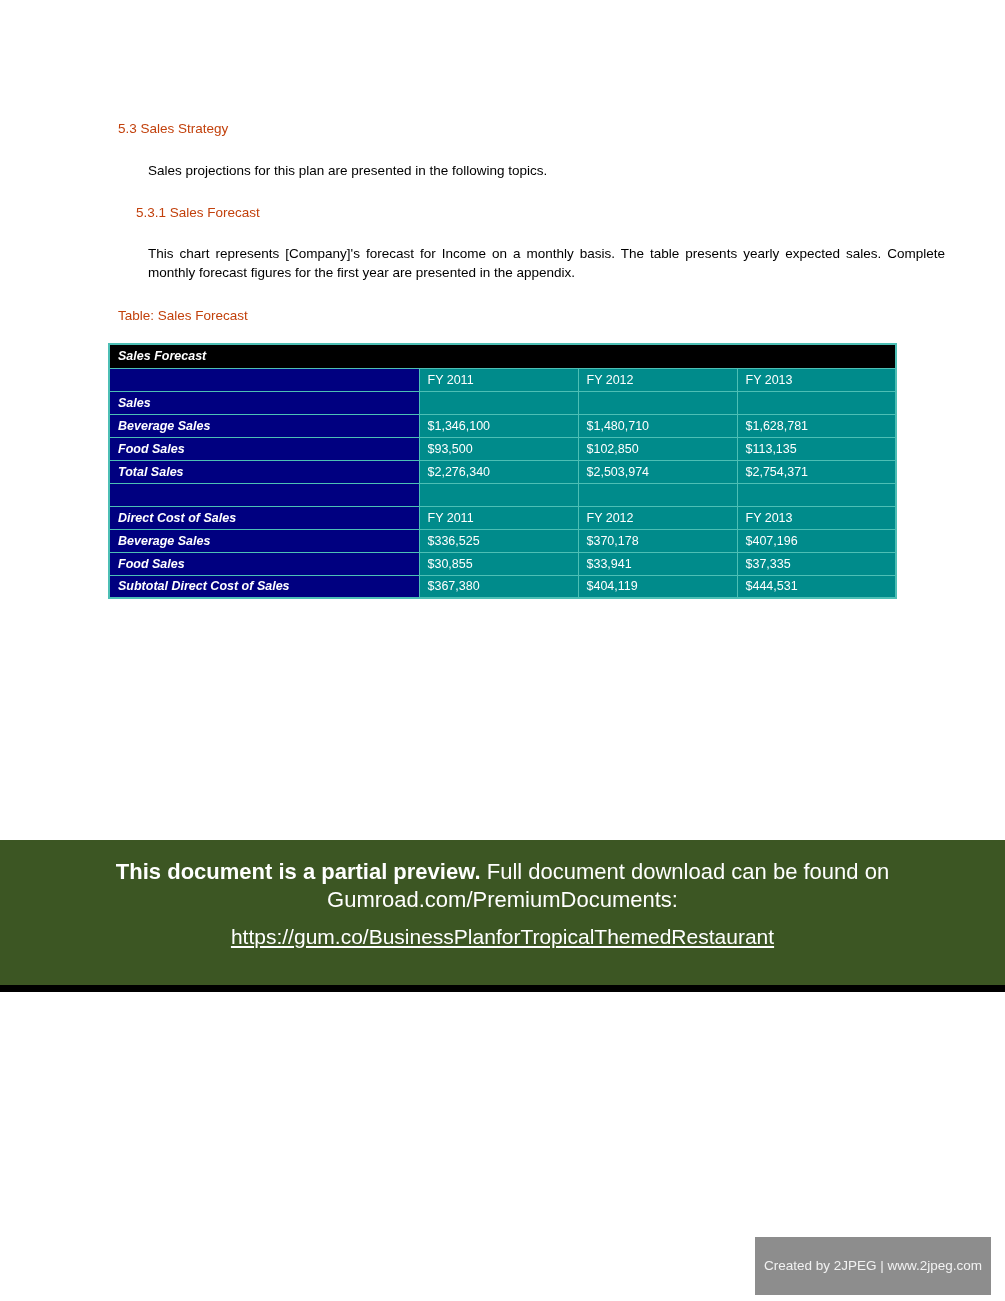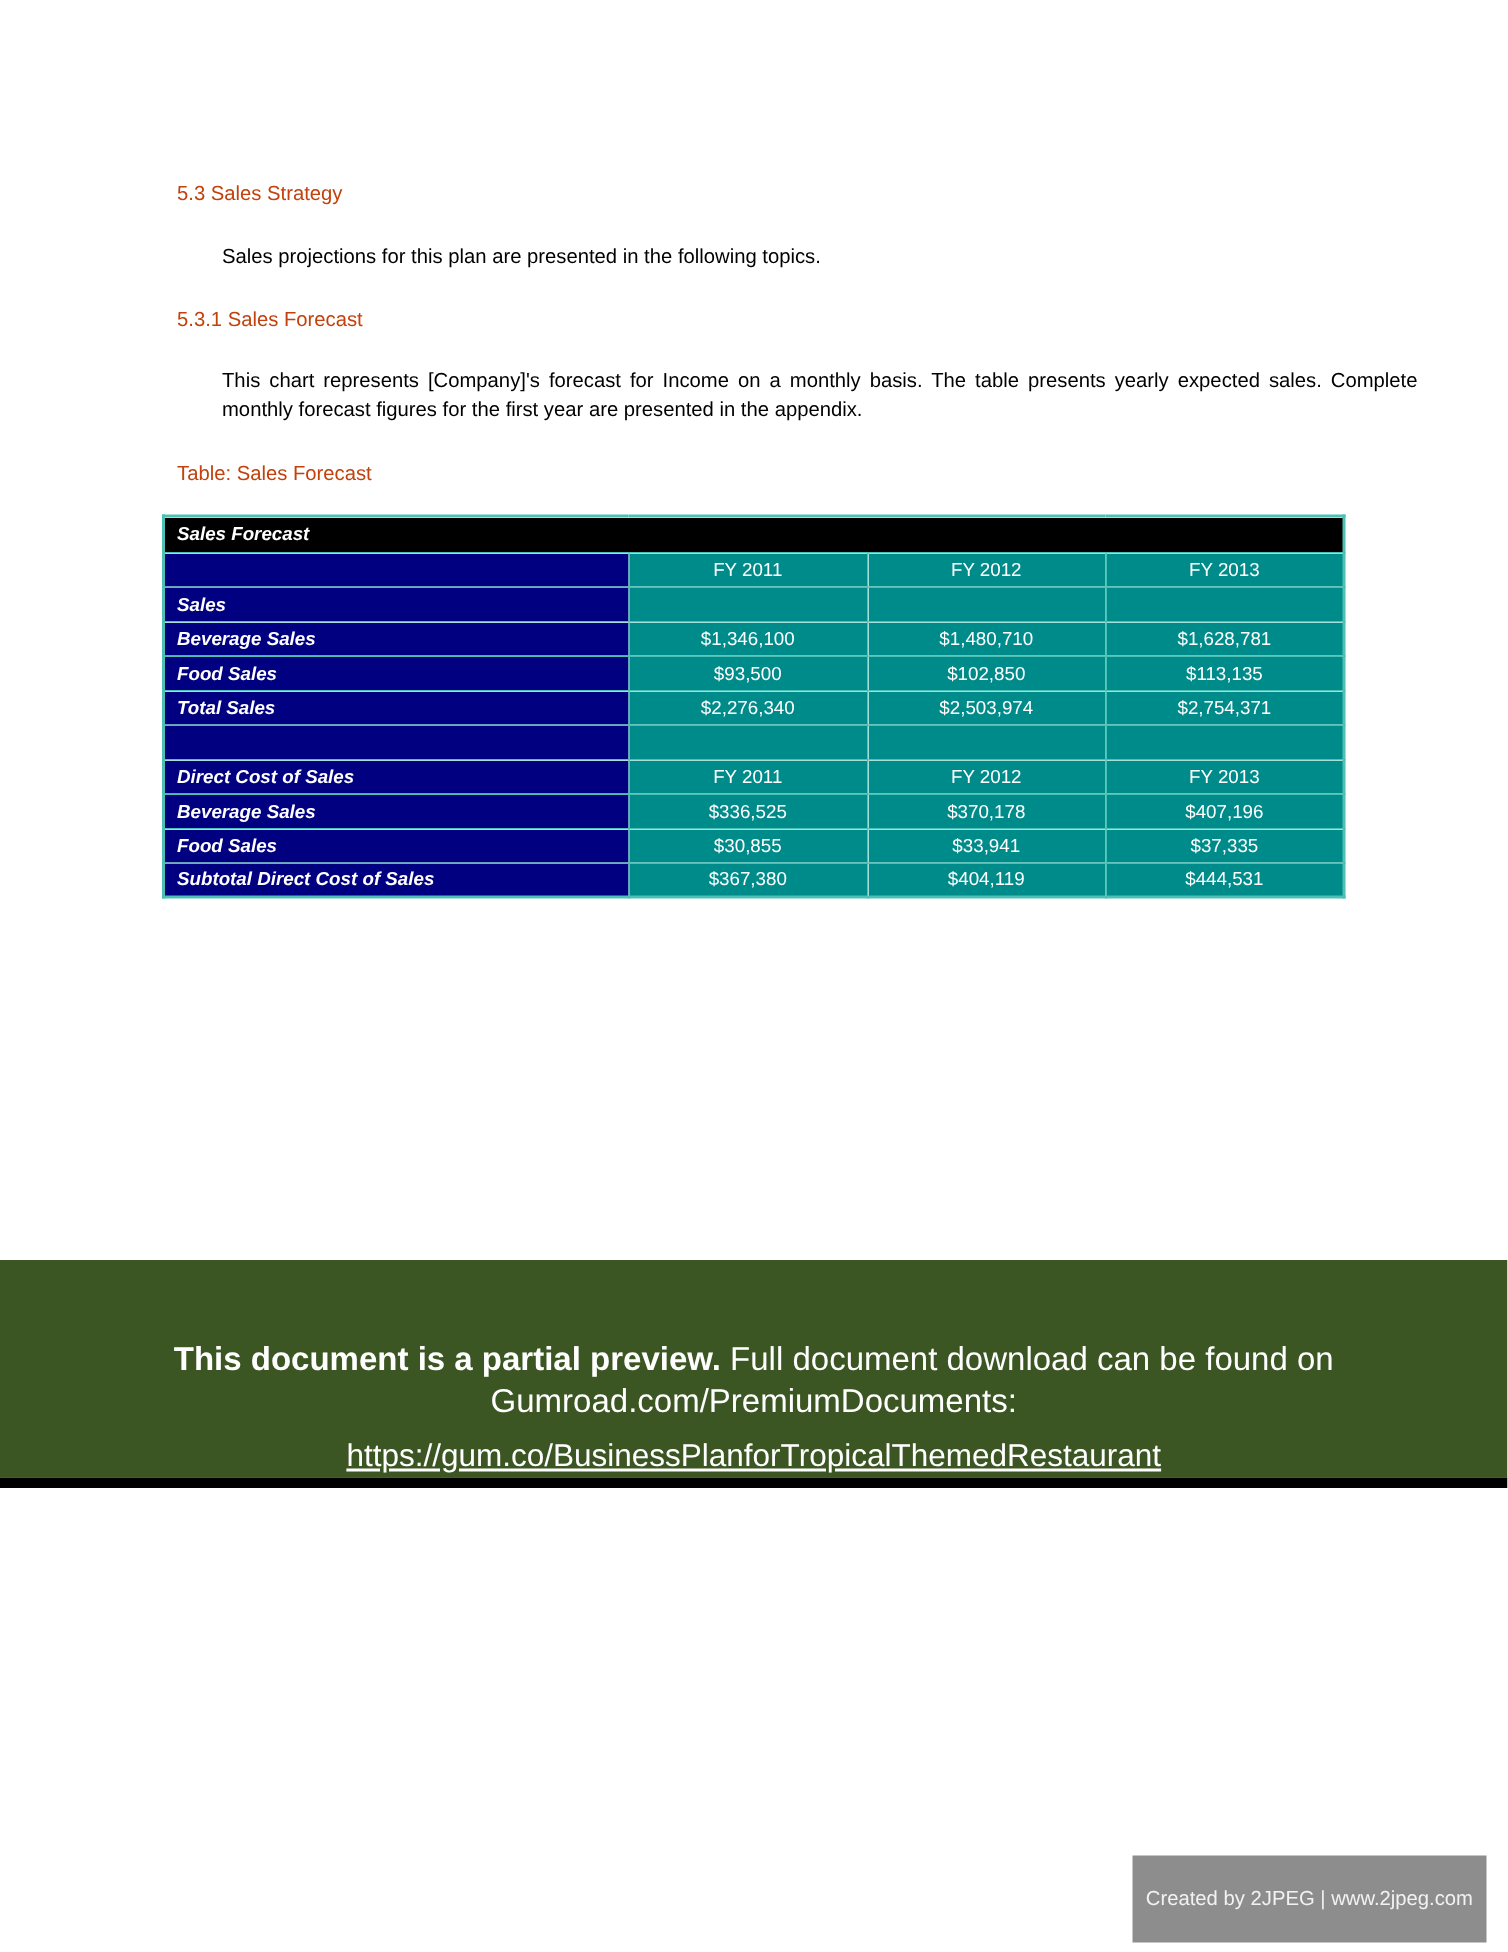--- a/index.html
+++ b/index.html
@@ -23,21 +23,21 @@
   }
   .doc-para {
     position: absolute;
     left: 148px;
     font-size: 13.5px;
     line-height: 18.5px;
     color: #000;
   }
   #heading-strategy { top: 120px; }
   #para-projections { top: 162px; }
-  #heading-forecast { top: 204px; }
+  #heading-forecast { top: 204px; margin-left: 18px; }
   #para-description { top: 245px; width: 797px; text-align: justify; }
   #table-caption    { left: 118px; top: 307px; }
 
   
   .forecast-table {
     position: absolute;
     left: 108px;
     top: 343px;
     width: 787px;
     border-collapse: collapse;
@@ -65,39 +65,38 @@
   }
   .forecast-table .label-cell {
     background: var(--label-bg);
     font-weight: bold;
     font-style: italic;
     text-align: left;
     margin-left: 48px;
   }
   .forecast-table .data-cell {
     background: var(--data-bg);
-    text-align: center;
+    text-align: left;
   }
 
   
   .preview-banner {
     position: absolute;
     left: 0;
     top: 840px;
     width: 100%;
     height: 145px;
     background: var(--banner-bg);
     color: #ffffff;
   }
   .preview-banner .banner-text {
     padding: 18px 60px 0 60px;
     text-align: center;
     font-size: 22px;
     line-height: 28px;
-    margin-top: 34px;
   }
   .preview-banner .banner-bold { font-weight: bold; }
   .preview-banner .banner-link-row {
     margin-top: 11px;
     text-align: center;
   }
   .preview-banner a.banner-link {
     color: #ffffff;
     font-size: 21px;
     text-decoration: underline;

